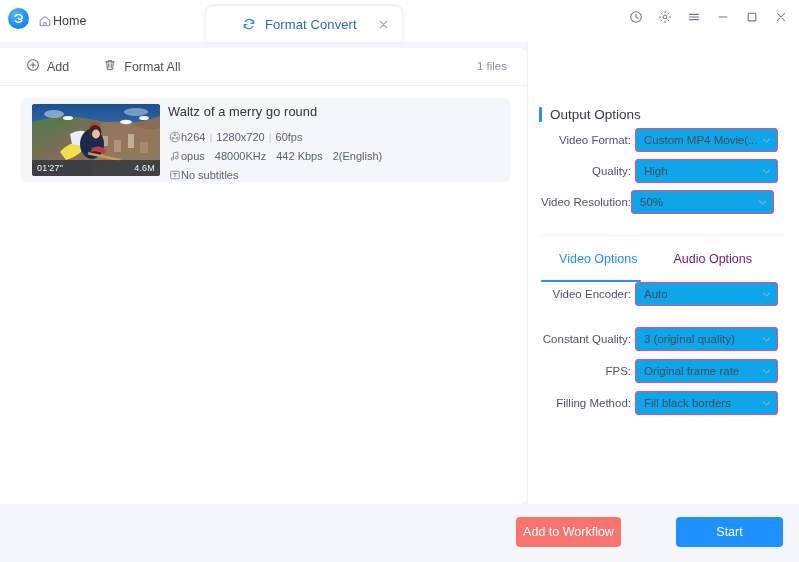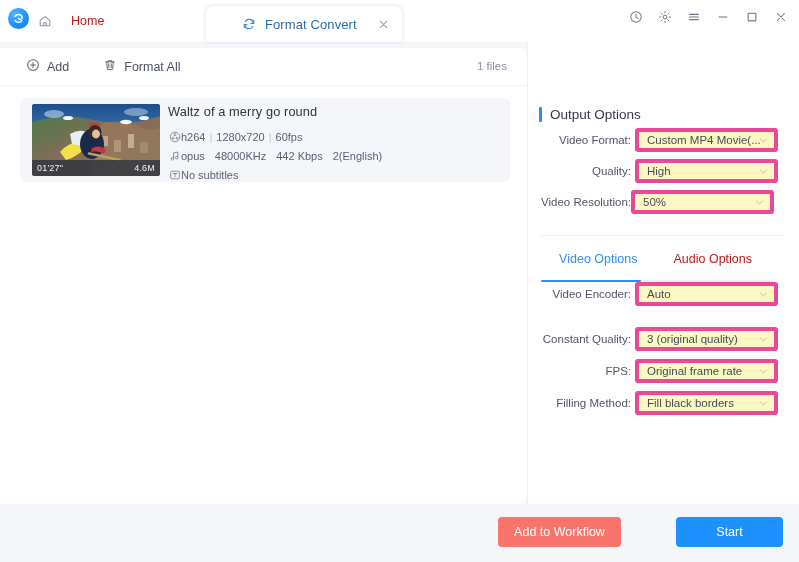--- a/index.html
+++ b/index.html
@@ -24,22 +24,22 @@
   }
   .logo {
     position: absolute; left: 8px; top: 8px;
     width: 21px; height: 21px; border-radius: 50%;
     background: radial-gradient(circle at 35% 30%, #4db8ff 0%, #1e90ff 55%, #0f76e0 100%);
     display: flex; align-items: center; justify-content: center;
   }
   .logo svg { display:block; }
   .homebtn {
     position: absolute; left: 38px; top: 10px;
-    height: 22px; display: flex; align-items: center; gap: 19px;
-    color: #b91c1c; font-size: 12.5px;
+    height: 22px; display: flex; align-items: center; gap: 1px;
+    color: #404040; font-size: 12.5px;
   }
   .homebtn svg { display:block; }
 
   .tab {
     position: absolute; left: 206px; top: 6px;
     width: 196px; height: 36px;
     background: #ffffff;
     border-radius: 7px 7px 0 0;
     box-shadow: 0 -1px 3px rgba(100,110,140,.10), -2px 0 4px rgba(100,110,140,.07), 2px 0 4px rgba(100,110,140,.07);
     display: flex; align-items: center;
@@ -136,23 +136,23 @@
     display: flex; align-items: center; gap: 8px;
   }
   .accent { width: 3px; height: 15px; background: #2f8ef4; border-radius: 1px; }
   .sectitle .t { font-size: 13.5px; color: #333a49; }
 
   .field { position: absolute; display: flex; align-items: center; }
   .flabel { font-size: 11.5px; color: #4f5666; text-align: right; }
   .select {
     position: relative;
     height: 24px;
-    border: 4px solid #ec4899;
+    border: 1px solid #ec4899;
     border-radius: 3px;
-    background: #fef9c3;
+    background: #0ea5e9;
     display: flex; align-items: center;
     padding: 0 22px 0 8px;
     font-size: 11.5px; color: #454c5c;
     white-space: nowrap; overflow: hidden;
   }
   .chev {
     position: absolute; right: 6px; top: 0; height: 100%;
     display: flex; align-items: center; color: #b4bac8;
   }
 
@@ -161,21 +161,21 @@
     width: 243px; height: 1px; background: #f0f1f5;
   }
 
   .tabs {
     position: absolute; left: 541px; top: 210px;
     width: 229px; height: 30px;
     display: flex;
   }
   .otab {
     flex: 1; text-align: center; font-size: 12.5px;
-    color: #b91c1c; padding-bottom: 8px;
+    color: #701a75; padding-bottom: 8px;
   }
   .otab.active { color: #2f8ef4; }
   .tabsline {
     position: absolute; left: 541px; top: 238px;
     width: 229px; height: 2px; background: #eef0f5;
   }
   .tabsline i {
     position: absolute; left: 0; top: 0;
     width: 100px; height: 2px; background: #2f8ef4; border-radius: 1px;
   }
@@ -186,21 +186,21 @@
     width: 799px; height: 58px;
     background: #f5f6fa;
   }
   .btn {
     position: absolute; top: 13px; height: 30px;
     border-radius: 4px; border: none;
     font-size: 12.5px; color: #fff;
     display: flex; align-items: center; justify-content: center;
     font-family: "Liberation Sans", sans-serif;
   }
-  .btn.workflow { right: 178px; width: 123px; background: #f8746c; }
+  .btn.workflow { right: 178px; width: 105px; background: #f8746c; }
   .btn.start { right: 16px; width: 107px; background: #1e90ff; }
 </style>
 </head>
 <body>
 
 <div class="app">
 
   <div class="titlebar">
 
     <div class="logo">

